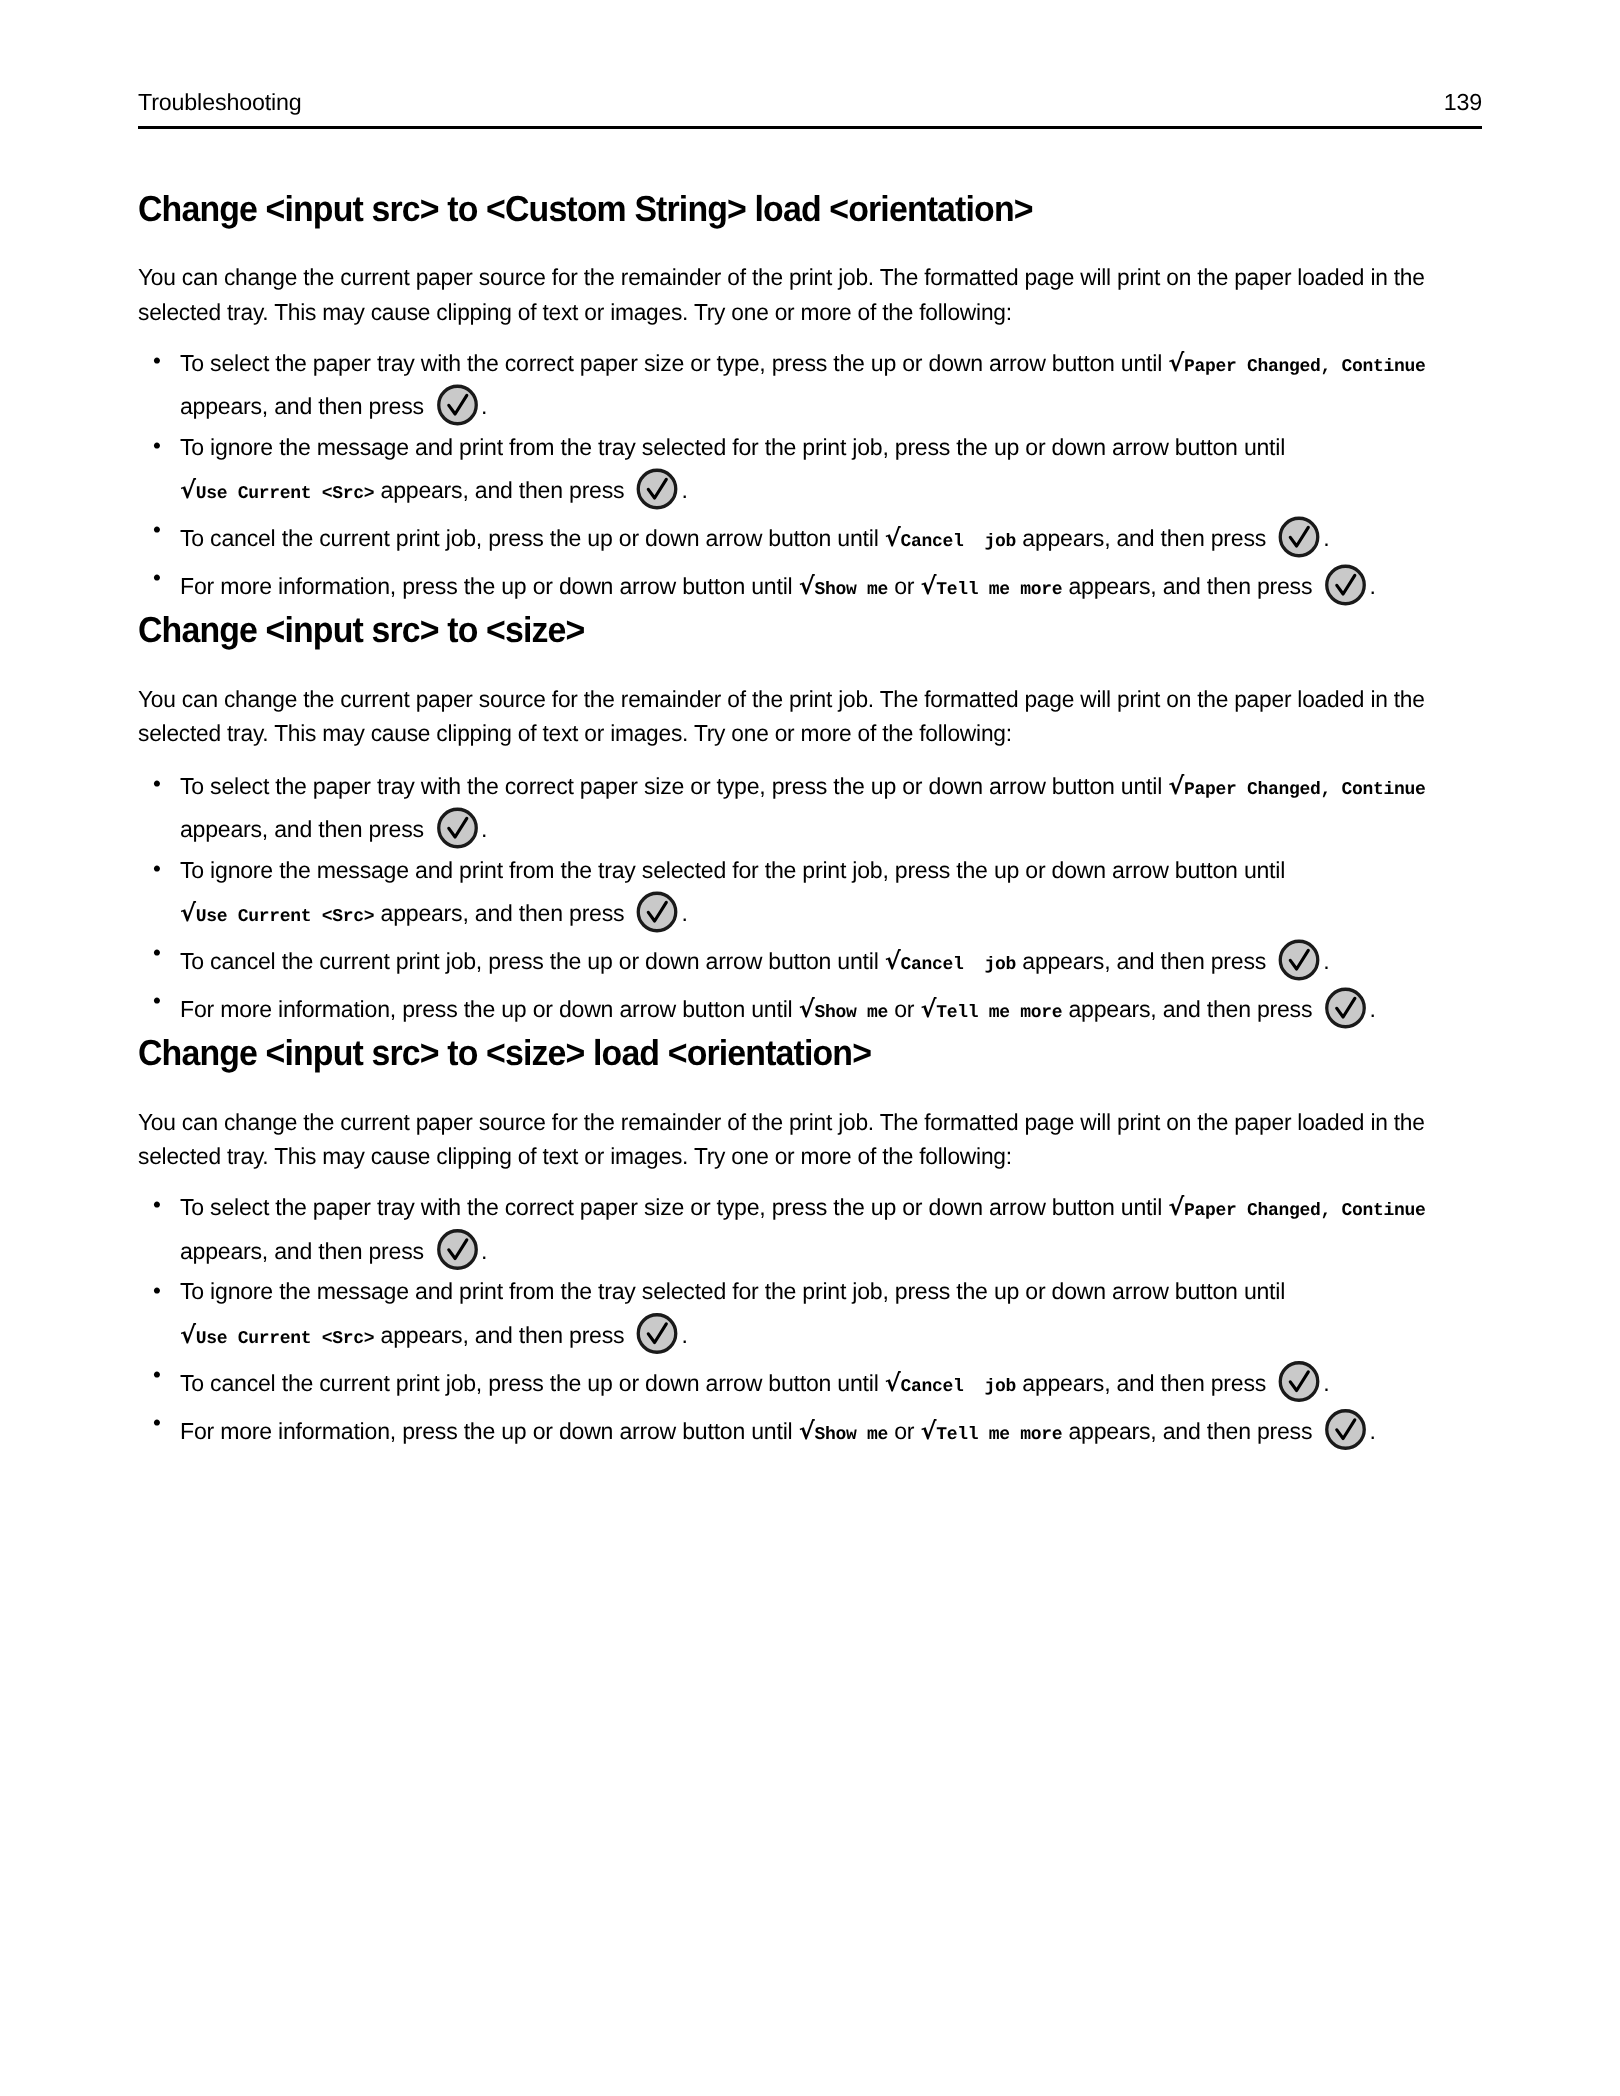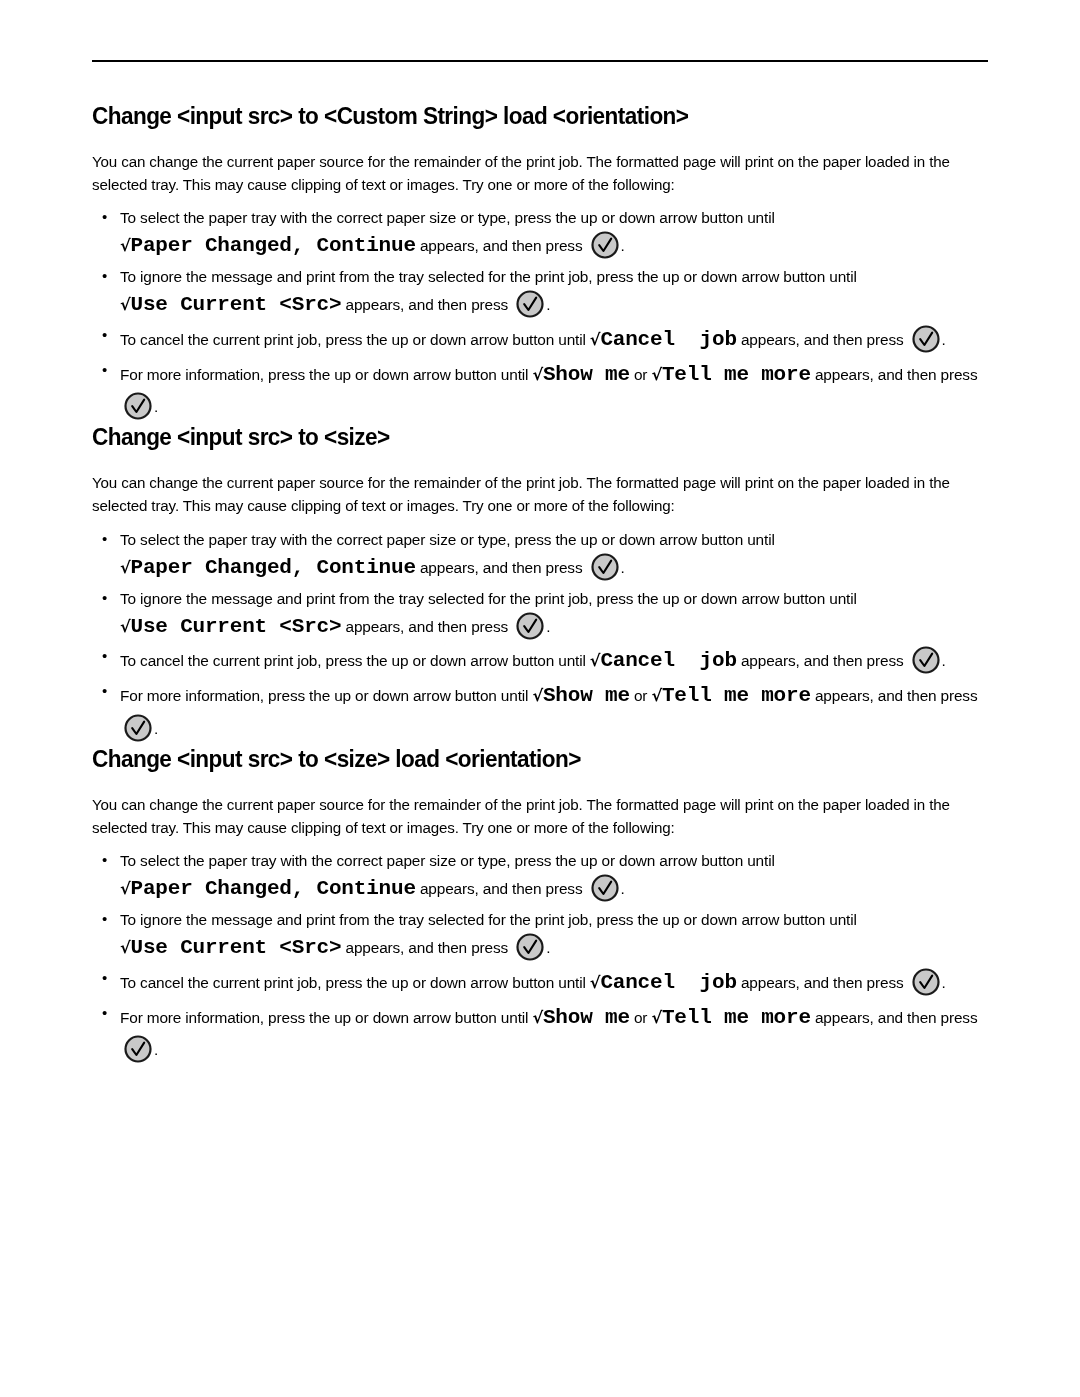--- a/index.html
+++ b/index.html
@@ -86,21 +86,21 @@
     line-height: 1.56;
   }
   .li-inner {
     display: inline;
   }
 
   
   .mono {
     font-family: "Liberation Mono", "DejaVu Sans Mono", monospace;
     font-weight: bold;
-    font-size: 21px;
+    font-size: 12px;
     letter-spacing: -0.2px;
     white-space: pre;
     text-align: center;
   }
   .radical {
     font-family: "DejaVu Sans", sans-serif;
     font-weight: bold;
     font-size: 16px;
     padding-right: 0px;
   }
@@ -114,20 +114,24 @@
     margin: 0 1px 0 3px;
   }
   .btn-icon svg { display: block; }
 </style>
 </head>
 <body>
 
 <div class="page">
   <div class="content">
 
+    <div class="runhead">
+      <span class="runhead-title">Troubleshooting</span>
+      <span class="runhead-page">139</span>
+    </div>
     <div class="runhead-rule"></div>
 
     <div class="section">
       <h2 class="section-heading">Change &lt;input src&gt; to &lt;Custom String&gt; load &lt;orientation&gt;</h2>
       <p class="intro">You can change the current paper source for the remainder of the print job. The formatted page will print on the paper loaded in the selected tray. This may cause clipping of text or images. Try one or more of the following:</p>
       <ul class="bullets">
 
         <li><span class="li-inner">
           <span>To select the paper tray with the correct paper size or type, press the up or down arrow button until </span><span class="radical">√</span><span class="mono">Paper Changed, Continue</span><span> appears, and then press </span><span class="btn-icon"><svg viewBox="0 0 30 30" width="30" height="30">
                   <circle cx="15" cy="15" r="12.5" fill="#c9c9c9" stroke="#1a1a1a" stroke-width="2.2"></circle>

